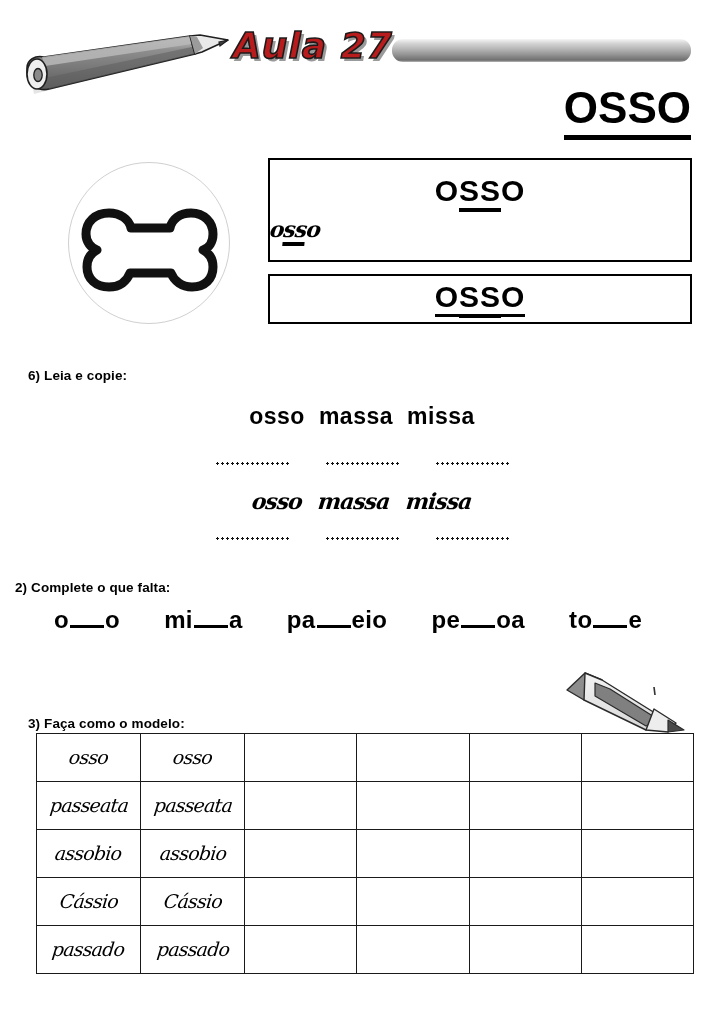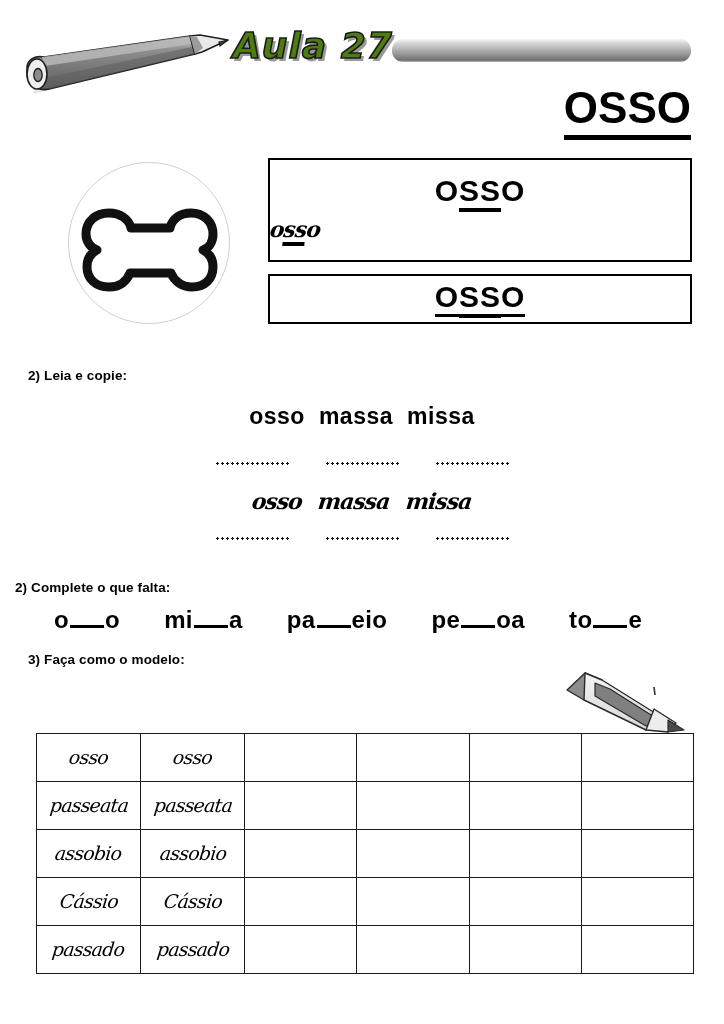--- a/index.html
+++ b/index.html
@@ -32,21 +32,21 @@
   }
   .aula-label {
     position: absolute;
     left: 233px;
     top: 28px;
     font-size: 36px;
     font-weight: bold;
     font-style: italic;
     letter-spacing: 1px;
     font-family: "DejaVu Sans", sans-serif;
-    color: #4d7c0f;
+    color: #b91c1c;
     -webkit-text-stroke: 1.6px #1a1a1a;
     text-shadow: 3px 3px 0px #9a9a9a;
     white-space: nowrap;
     line-height: 1;
   }
   .gray-bar {
     position: absolute;
     left: 392px;
     top: 39px;
     width: 299px;
@@ -307,21 +307,21 @@
 
 <div class="box-a">
   <div class="print-word"><span>O</span><span class="u-dbl">SS</span><span>O</span></div>
   <div class="cursive-word cursive-heavy"><span>o</span><span class="cursive-u">ss</span><span>o</span></div>
 </div>
 
 <div class="box-b">
   <div class="print-word"><span>O</span><span class="u-dbl">SS</span><span>O</span></div>
 </div>
 
-<div class="ex-heading" style="left:28px; top:368px;">2) Leia e copie:</div>
+<div class="ex-heading" style="left:28px; top:368px;">6) Leia e copie:</div>
 
 <div class="ex1-words">
   <span>osso</span><span>massa</span><span>missa</span>
 </div>
 
 <div class="dotrow" style="top:459px;">
   <div class="dotline"></div>
   <div class="dotline"></div>
   <div class="dotline"></div>
 </div>
@@ -341,21 +341,21 @@
 <div class="ex-heading" style="left:15px; top:580px;">2) Complete o que falta:</div>
 
 <div class="ex2-items">
   <div class="item"><span>o</span><span class="blank"></span><span>o</span></div>
   <div class="item"><span>mi</span><span class="blank"></span><span>a</span></div>
   <div class="item"><span>pa</span><span class="blank"></span><span>eio</span></div>
   <div class="item"><span>pe</span><span class="blank"></span><span>oa</span></div>
   <div class="item"><span>to</span><span class="blank"></span><span>e</span></div>
 </div>
 
-<div class="ex-heading" style="left:28px; top:652px;">3) Faça como o modelo:</div>
+<div class="ex-heading" style="left:28px; top:716px;">3) Faça como o modelo:</div>
 
 <svg class="pencil-small" viewBox="0 0 148 72">
   <defs>
     <linearGradient id="sbody" x1="0" y1="0" x2="0" y2="1">
       <stop offset="0%" stop-color="#f3f3f3"></stop>
       <stop offset="100%" stop-color="#d8d8d8"></stop>
     </linearGradient>
   </defs>
 
   <path d="M9,28 L27,11 L44,18 L26,38 Z" fill="#8d8d8d" stroke="#2a2a2a" stroke-width="1.4" stroke-linejoin="round"></path>

